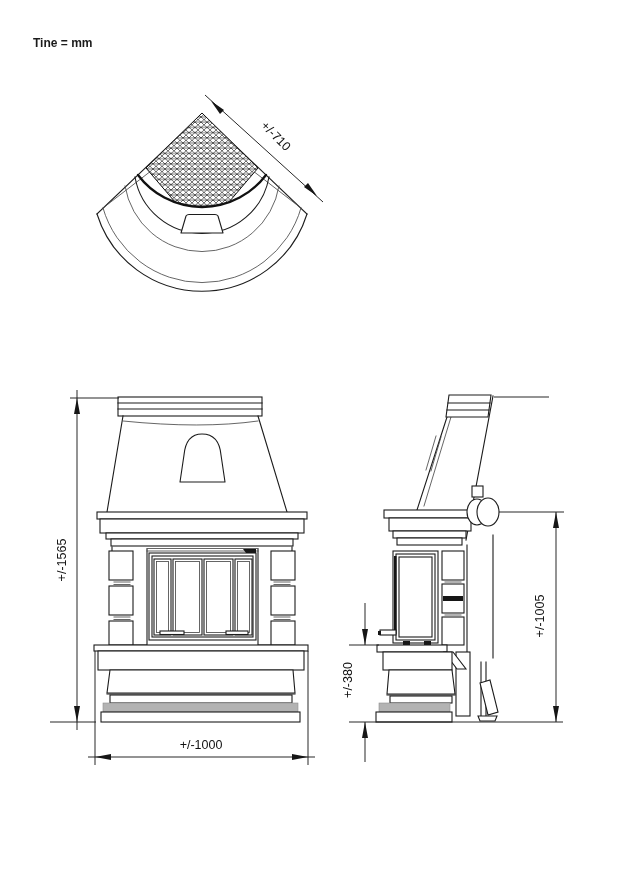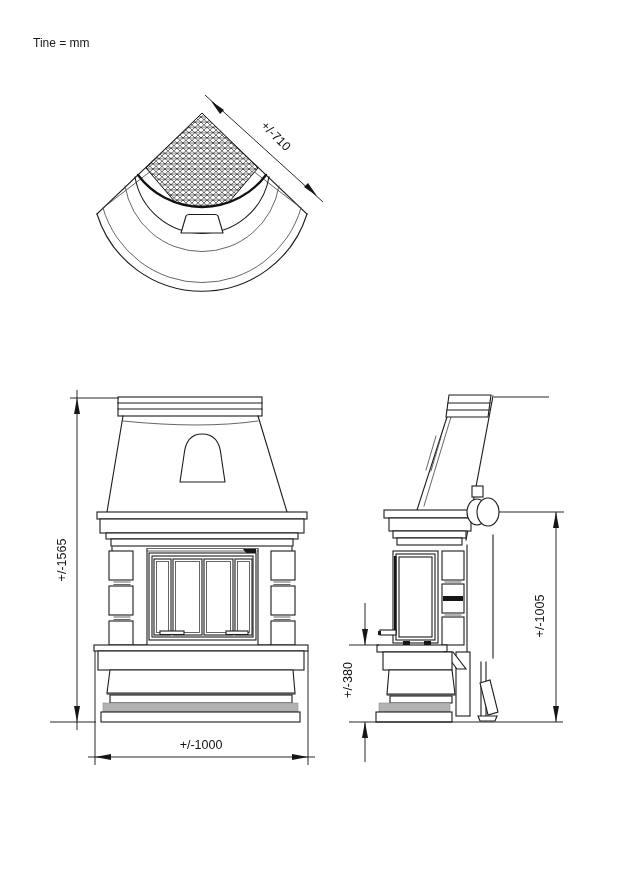--- a/index.html
+++ b/index.html
@@ -1,18 +1,18 @@
 <!DOCTYPE html>
 <html><head>
 <meta charset="utf-8">
 <style>
   html,body{margin:0;padding:0;background:#fff;}
   .canvas{position:relative;width:627px;height:891px;background:#fff;overflow:hidden;
           font-family:"Liberation Sans", sans-serif;}
-  .units-note{position:absolute;left:33px;top:36px;font-size:12px;font-weight:400;color:#1b1b1b;}
+  .units-note{position:absolute;left:33px;top:36px;font-size:12px;font-weight:700;color:#1b1b1b;}
   svg{position:absolute;left:0;top:0;}
   .ln{fill:none;stroke:#1c1c1c;stroke-width:1.1;stroke-linecap:square;}
   .lt{fill:none;stroke:#4a4a4a;stroke-width:.85;stroke-linecap:square;}
   .lk{fill:none;stroke:#111;stroke-width:2.3;stroke-linecap:round;}
   .wf{fill:#fff;stroke:#1c1c1c;stroke-width:1.1;}
   .gf{fill:#b3b3b3;stroke:#8f8f8f;stroke-width:.6;}
   .df{fill:#161616;stroke:none;}
   .dim{fill:none;stroke:#1c1c1c;stroke-width:.95;stroke-linecap:butt;}
   .dimtxt{font-family:"Liberation Sans", sans-serif;font-size:12.5px;fill:#111;}
 </style>

